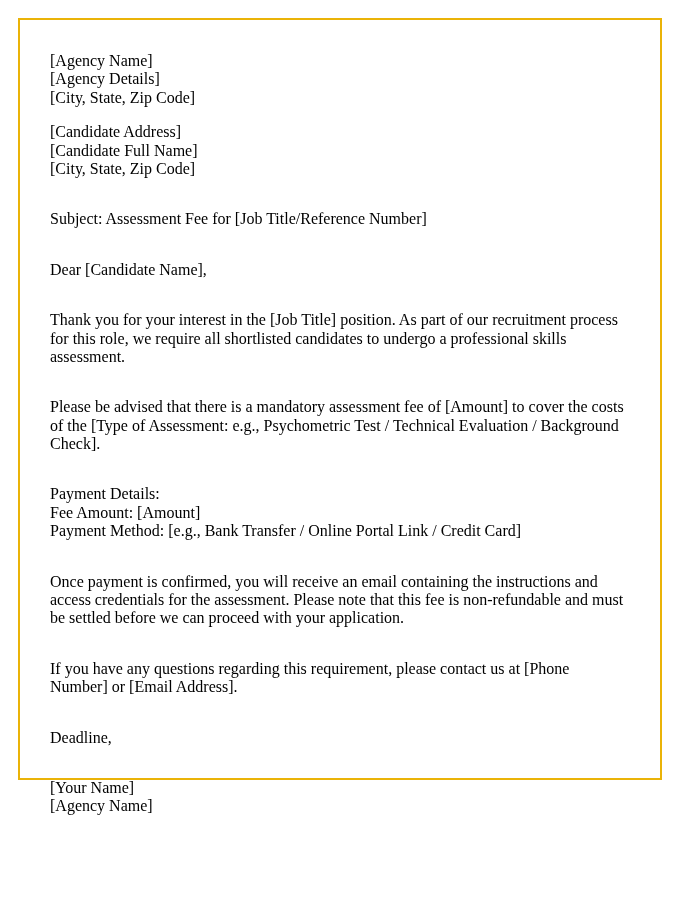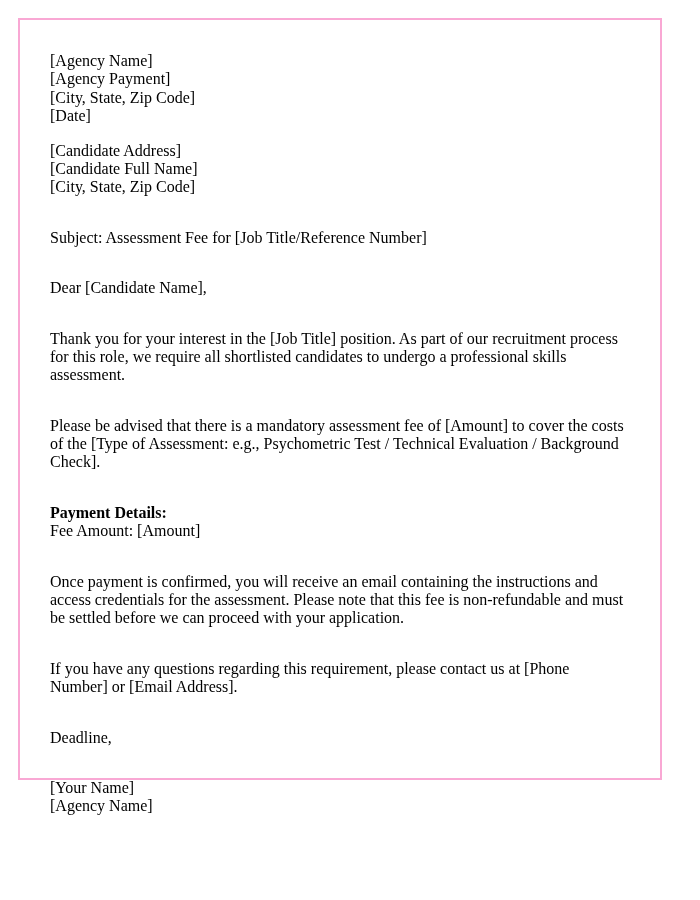--- a/index.html
+++ b/index.html
@@ -17,72 +17,72 @@
     height: 900px;
     background: #ffffff;
     position: relative;
   }
   .letter-box {
     position: absolute;
     left: 18px;
     top: 18px;
     width: 644px;
     height: 762px;
-    border: 2px solid #f9a8d4;
+    border: 2px solid #eab308;
     background: #ffffff;
     padding: 24px 30px 30px 30px;
     font-size: 16px;
     line-height: 1.15;
   }
   .block {
     margin: 16px 0;
   }
   .block:first-child {
     margin-top: 8px;
   }
   .block-line {
     display: block;
   }
   .para {
     margin: 32px 0;
   }
   .bold {
-    font-weight: bold;
+    font-weight: normal;
   }
 </style>
 </head>
 <body>
 
 <div class="page">
   <div class="letter-box">
 
     <div class="block">
       <span class="block-line">[Agency Name]</span>
-      <span class="block-line">[Agency Payment]</span>
+      <span class="block-line">[Agency Details]</span>
       <span class="block-line">[City, State, Zip Code]</span>
-      <span class="block-line">[Date]</span>
     </div>
 
     <div class="block">
       <span class="block-line">[Candidate Address]</span>
       <span class="block-line">[Candidate Full Name]</span>
       <span class="block-line">[City, State, Zip Code]</span>
     </div>
 
     <p class="para">Subject: Assessment Fee for [Job Title/Reference Number]</p>
 
     <p class="para">Dear [Candidate Name],</p>
 
     <p class="para">Thank you for your interest in the [Job Title] position. As part of our recruitment process for this role, we require all shortlisted candidates to undergo a professional skills assessment.</p>
 
     <p class="para">Please be advised that there is a mandatory assessment fee of [Amount] to cover the costs of the [Type of Assessment: e.g., Psychometric Test / Technical Evaluation / Background Check].</p>
 
     <div class="block">
       <span class="block-line bold">Payment Details:</span>
       <span class="block-line">Fee Amount: [Amount]</span>
+      <span class="block-line">Payment Method: [e.g., Bank Transfer / Online Portal Link / Credit Card]</span>
     </div>
 
     <p class="para">Once payment is confirmed, you will receive an email containing the instructions and access credentials for the assessment. Please note that this fee is non-refundable and must be settled before we can proceed with your application.</p>
 
     <p class="para">If you have any questions regarding this requirement, please contact us at [Phone Number] or [Email Address].</p>
 
     <p class="para">Deadline,</p>
 
     <div class="block">
       <span class="block-line">[Your Name]</span>

